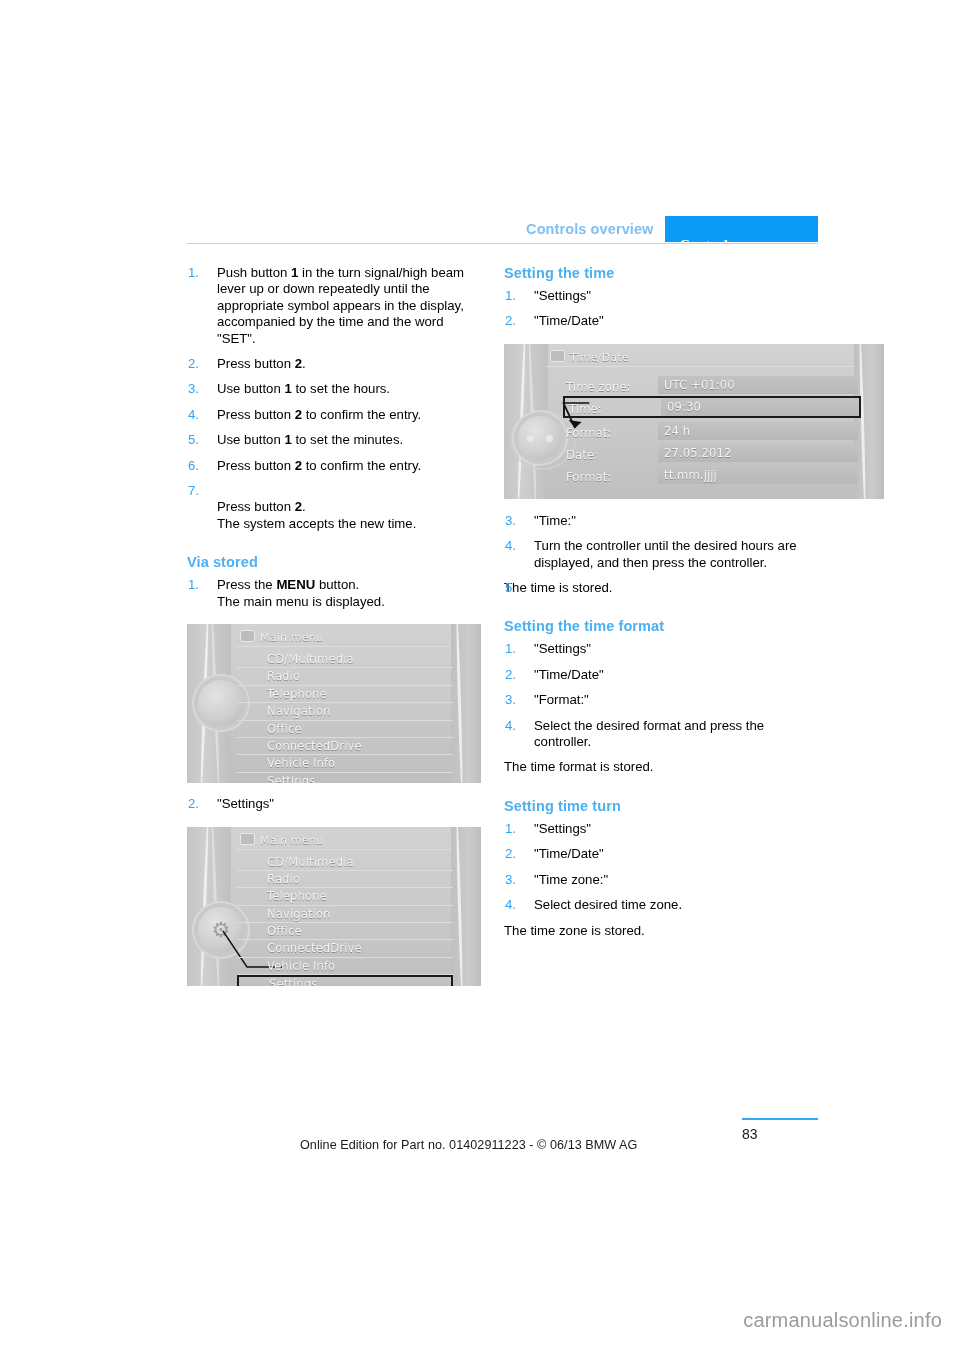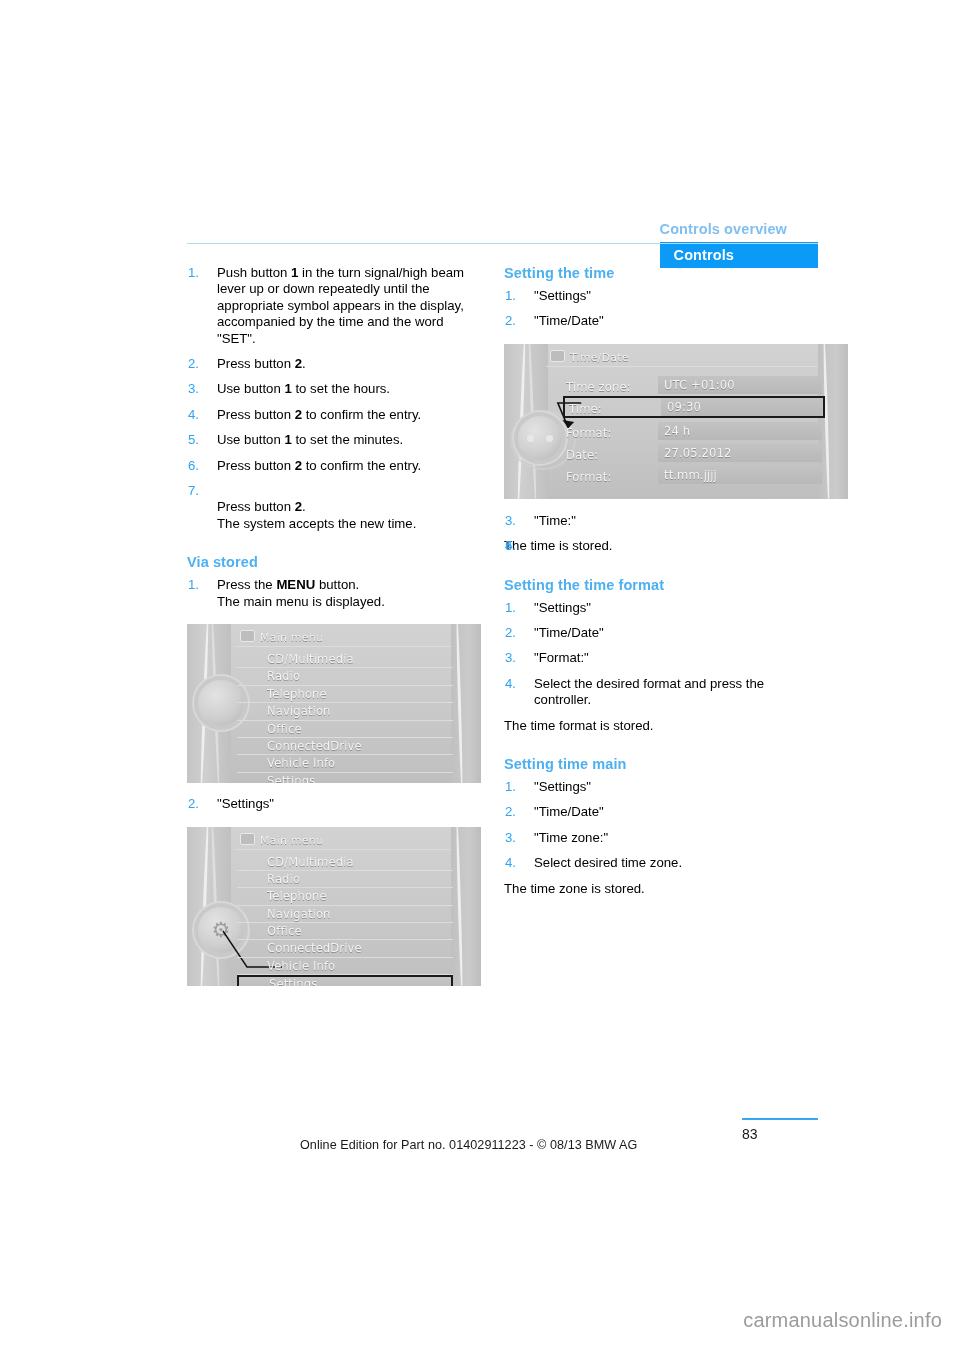--- a/index.html
+++ b/index.html
@@ -24,40 +24,40 @@
     width: 631px;
     height: 30px;
   }
   .header-tabs {
     position: absolute;
     right: 0;
     top: 0;
     display: flex;
     align-items: stretch;
     height: 26px;
-    flex-direction: column;
   }
   .tab-inactive {
     color: #7fbff2;
     font-size: 14.5px;
     font-weight: bold;
     line-height: 26px;
     padding: 0 12px 0 0;
     white-space: nowrap;
     letter-spacing: 0.1px;
   }
   .tab-active {
     background: #0b9af5;
     color: #ffffff;
     font-size: 14.5px;
     font-weight: bold;
     line-height: 26px;
-    padding: 0 84px 0 14px;
+    padding: 16px 84px 0 14px;
     white-space: nowrap;
     letter-spacing: 0.1px;
+    font-family: Liberation Serif, serif;
   }
   .header-rule {
     position: absolute;
     left: 0;
     top: 27px;
     width: 631px;
     height: 1px;
     background: #aed9f7;
   }
 
@@ -113,21 +113,21 @@
   
   .idrive {
     position: relative;
     width: 294px;
     background: linear-gradient(180deg,#d2d2d2 0%,#c9c9c9 55%,#bfbfbf 100%);
     margin: 14px 0 0 0;
     overflow: hidden;
     font-family: "DejaVu Sans", sans-serif;
   }
   .idrive.main  { height: 159px; }
-  .idrive.wide  { width: 344px; height: 155px; }
+  .idrive.wide  { width: 344px; height: 155px; padding-left: 36px; }
 
   
   .rail {
     position: absolute;
     left: 0; top: 0; bottom: 0;
     width: 44px;
     background: linear-gradient(90deg,#c4c4c4 0%,#cfcfcf 40%,#c0c0c0 100%);
   }
   .rail:before, .rail:after {
     content: "";
@@ -472,21 +472,21 @@
         <div class="td-value">tt.mm.jjjj</div>
       </div>
     </div>
   </div>
 
   <ol class="steps" style="margin-top:14px;">
     <li>
       <span class="num">3.</span><span>"Time:"</span>
     </li>
     <li>
-      <span class="num">4.</span>
+      <span class="num">4.</span><span>Turn the controller until the desired hours are displayed, and then press the controller.</span>
     </li>
     <li>
       <span class="num">5.</span>
     </li>
   </ol>
   <p class="para">The time is stored.</p>
 
   <div class="section-title gap">Setting the time format</div>
   <ol class="steps tight">
     <li>
@@ -497,37 +497,37 @@
     </li>
     <li>
       <span class="num">3.</span><span>"Format:"</span>
     </li>
     <li>
       <span class="num">4.</span><span>Select the desired format and press the controller.</span>
     </li>
   </ol>
   <p class="para">The time format is stored.</p>
 
-  <div class="section-title gap">Setting time main</div>
+  <div class="section-title gap">Setting time turn</div>
   <ol class="steps tight">
     <li>
       <span class="num">1.</span><span>"Settings"</span>
     </li>
     <li>
       <span class="num">2.</span><span>"Time/Date"</span>
     </li>
     <li>
       <span class="num">3.</span><span>"Time zone:"</span>
     </li>
     <li>
       <span class="num">4.</span><span>Select desired time zone.</span>
     </li>
   </ol>
   <p class="para">The time zone is stored.</p>
 
 </div>
 
-<div class="footer-note">Online Edition for Part no. 01402911223 - © 08/13 BMW AG</div>
+<div class="footer-note">Online Edition for Part no. 01402911223 - © 06/13 BMW AG</div>
 <div class="page-num-box">
   <div class="page-num-rule"></div>
   <div class="page-num">83</div>
 </div>
 <div class="watermark">carmanualsonline.info</div>
 
 </body></html>

